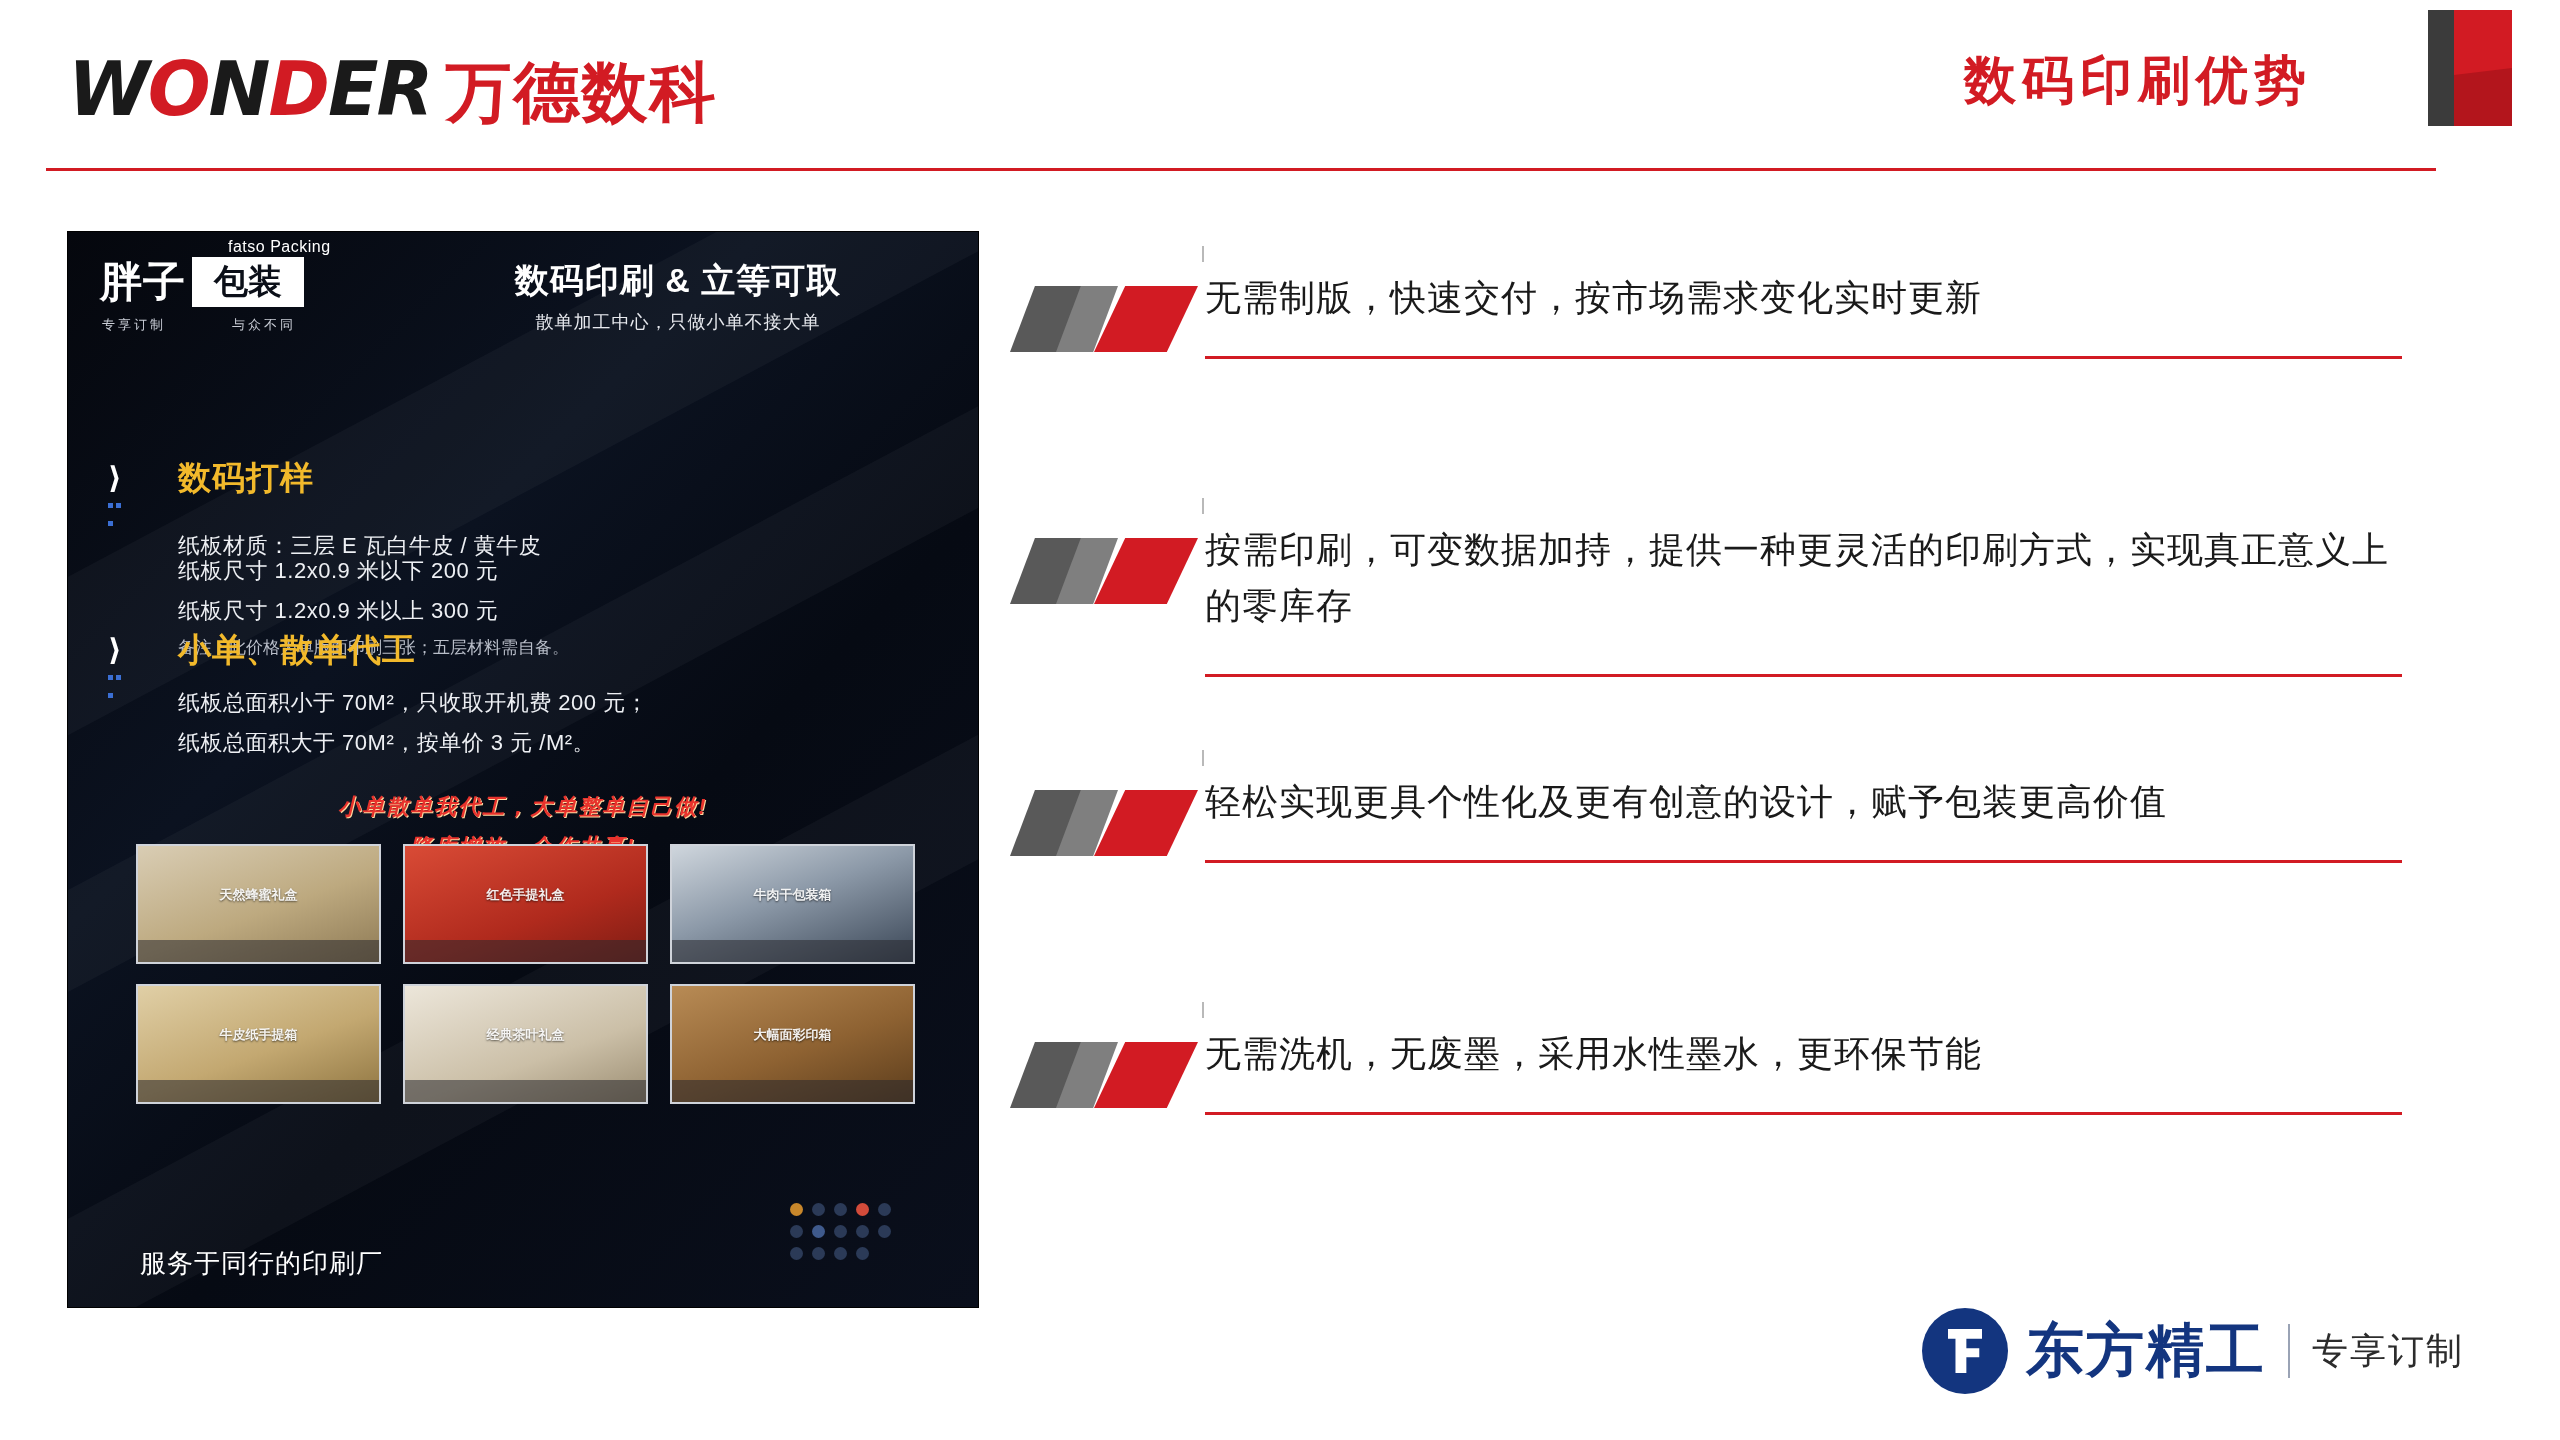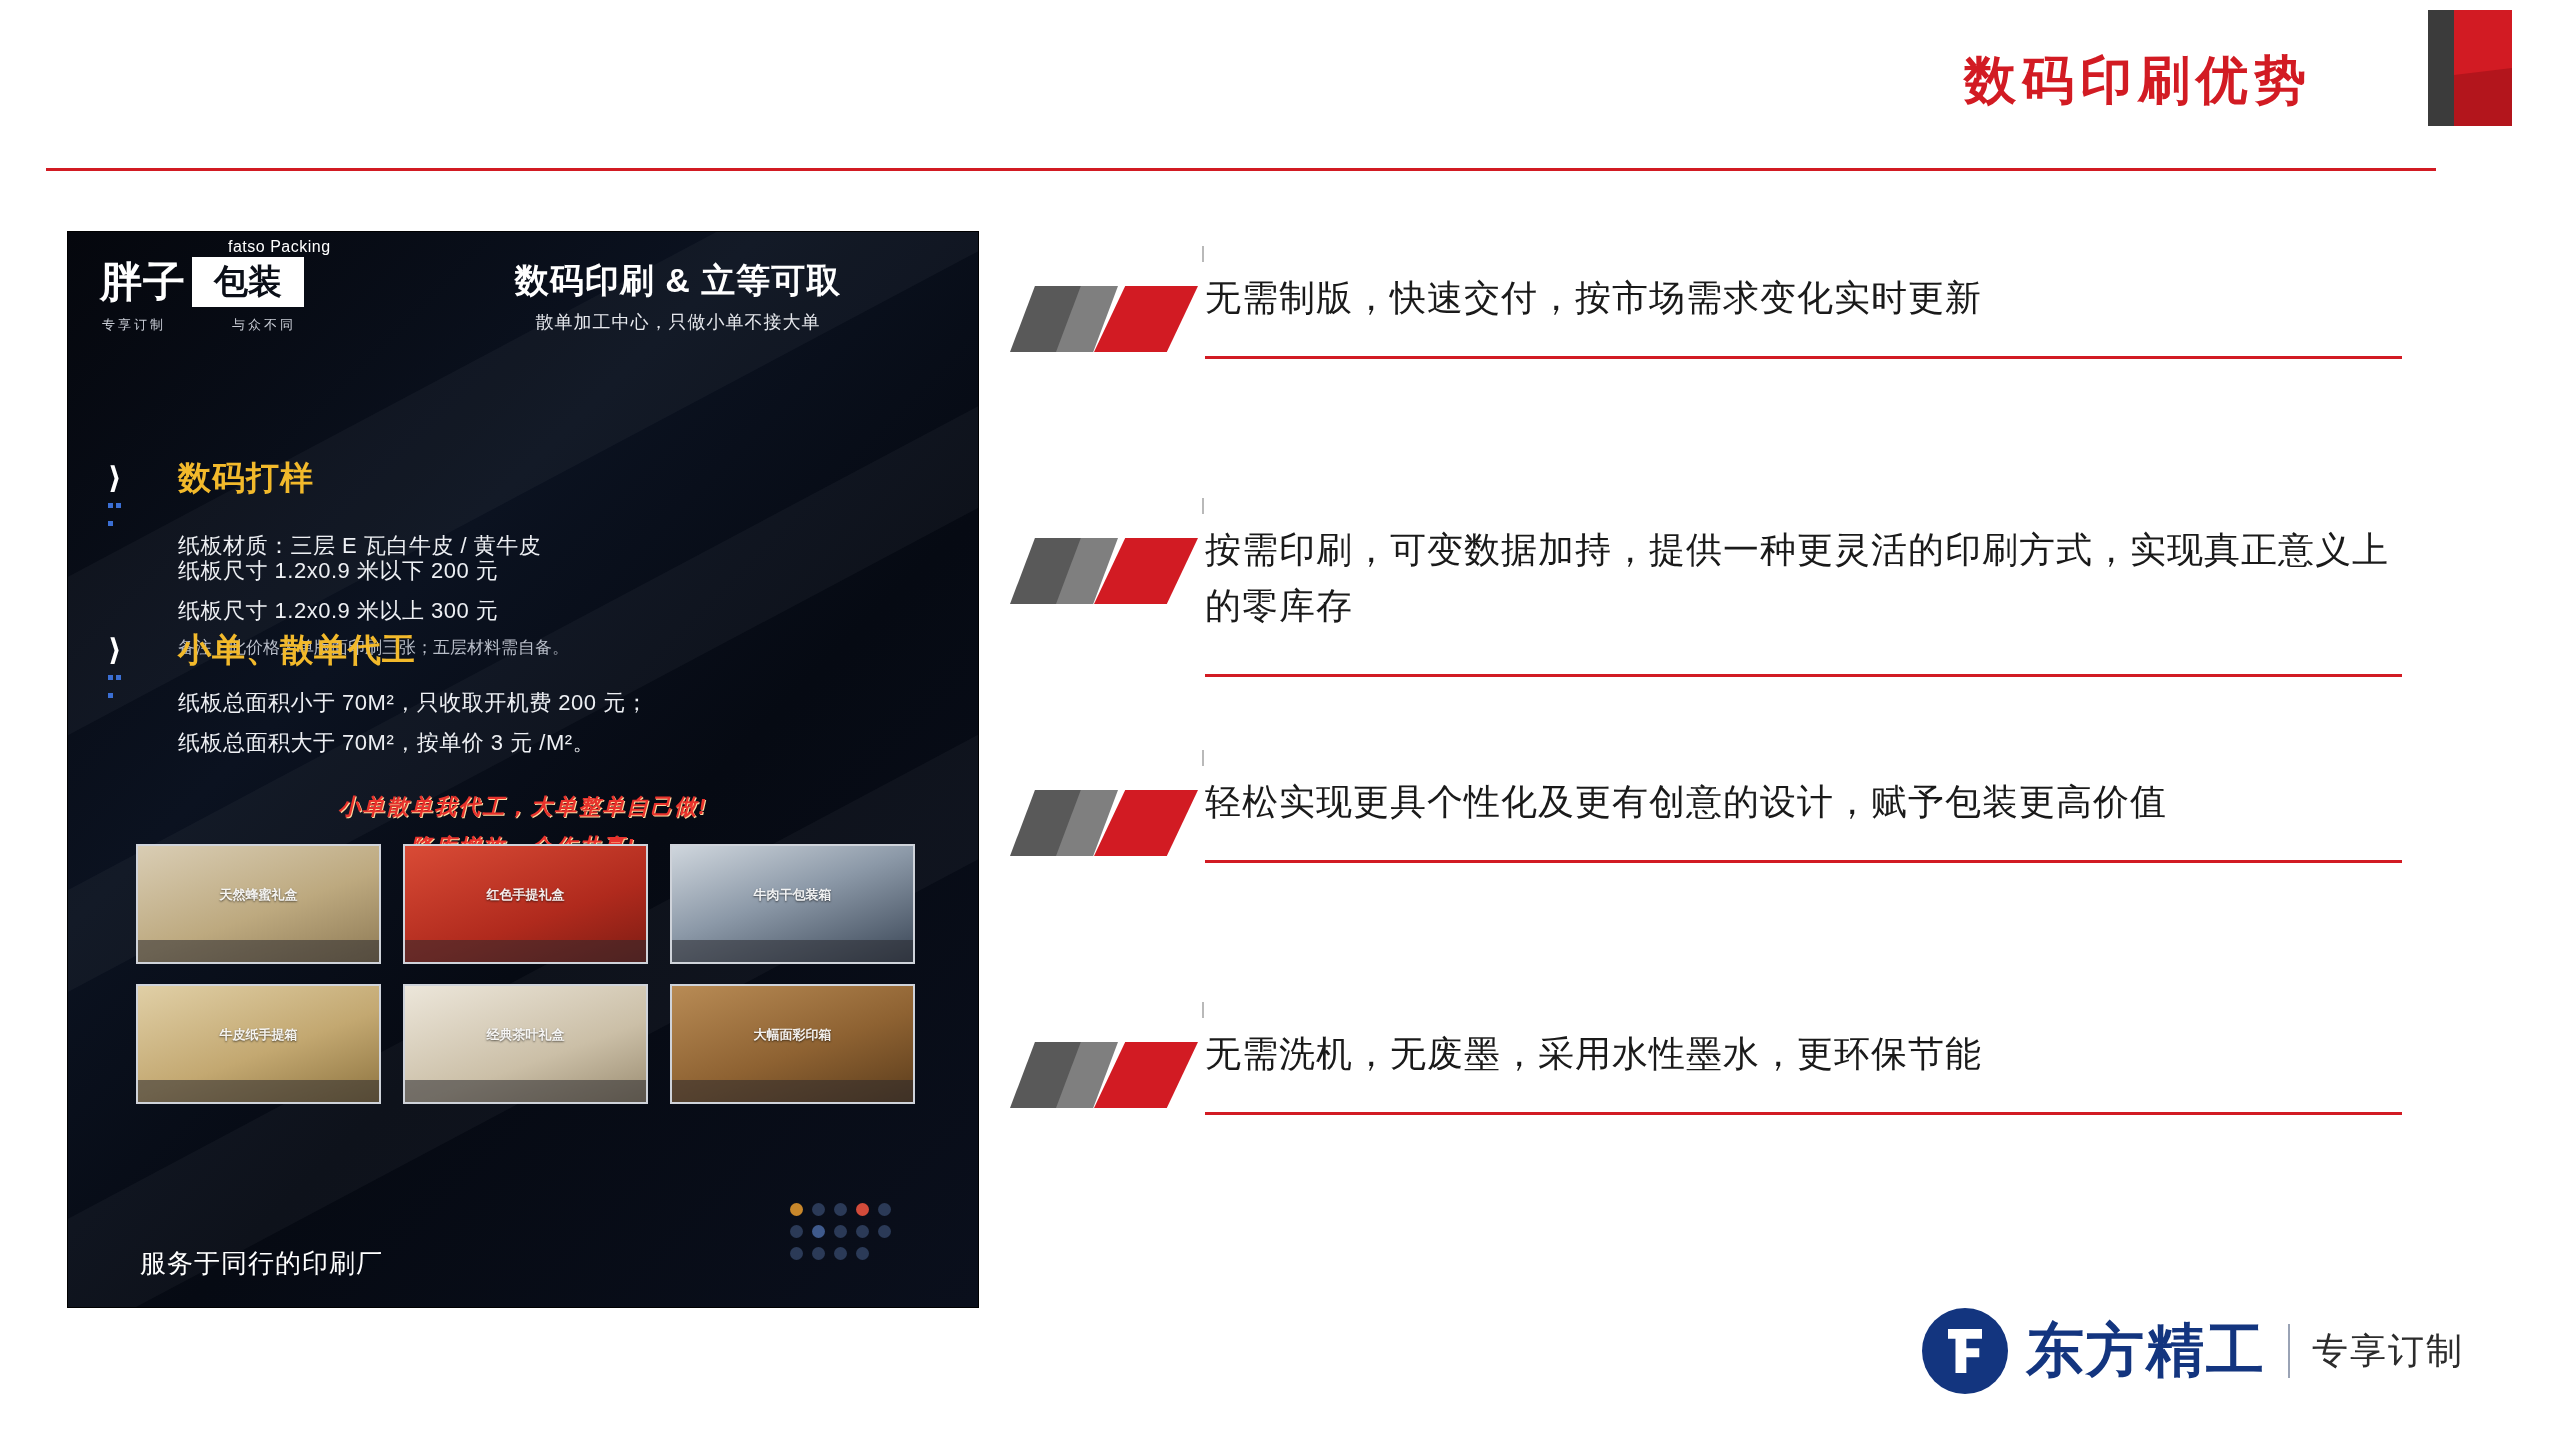--- a/index.html
+++ b/index.html
@@ -414,20 +414,24 @@
   .fb-sub {
     font-size: 36px;
     color: #2c2c2c;
     letter-spacing: 2px;
   }
 </style>
 </head>
 <body>
 
 <div class="header">
+  <div class="logo-wrap">
+    <span class="logo-wonder">W<span class="red-n">O</span>N<span class="red-n">D</span>ER</span>
+    <span class="logo-cn">万德数科</span>
+  </div>
 
   <div class="header-title">数码印刷优势</div>
 
   <div class="corner-mark">
     <div class="cm-dark"></div>
     <div class="cm-red"></div>
     <div class="cm-red2"></div>
   </div>
 
   <div class="header-rule"></div>

